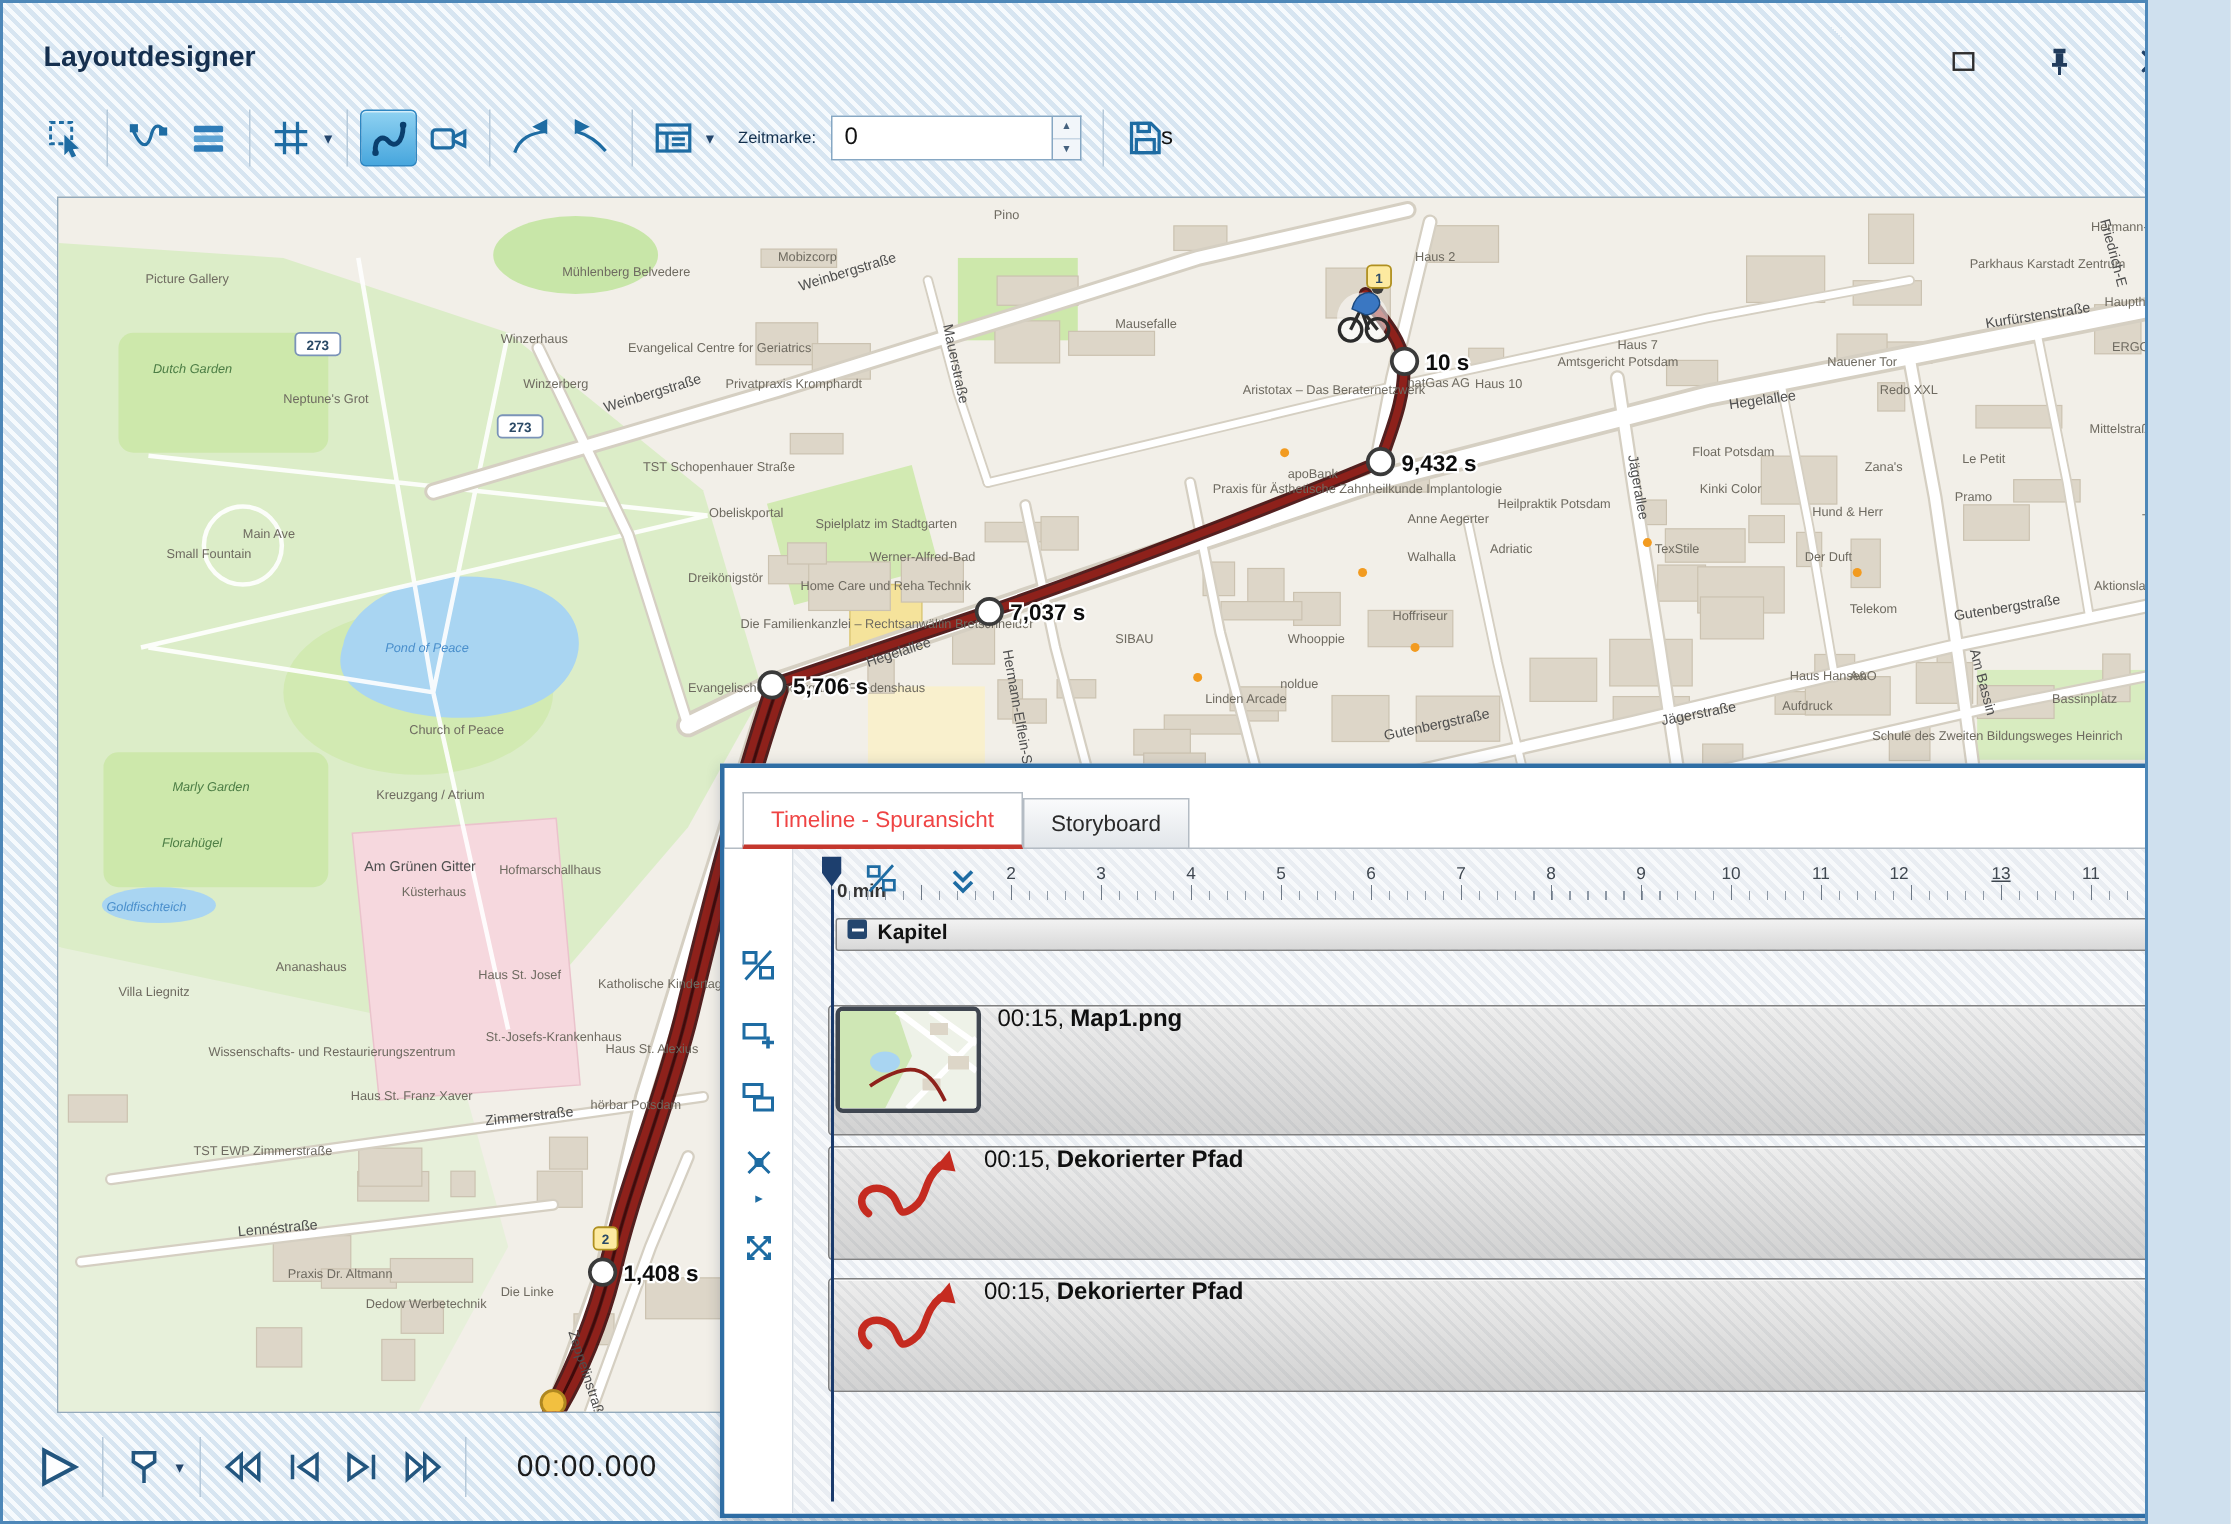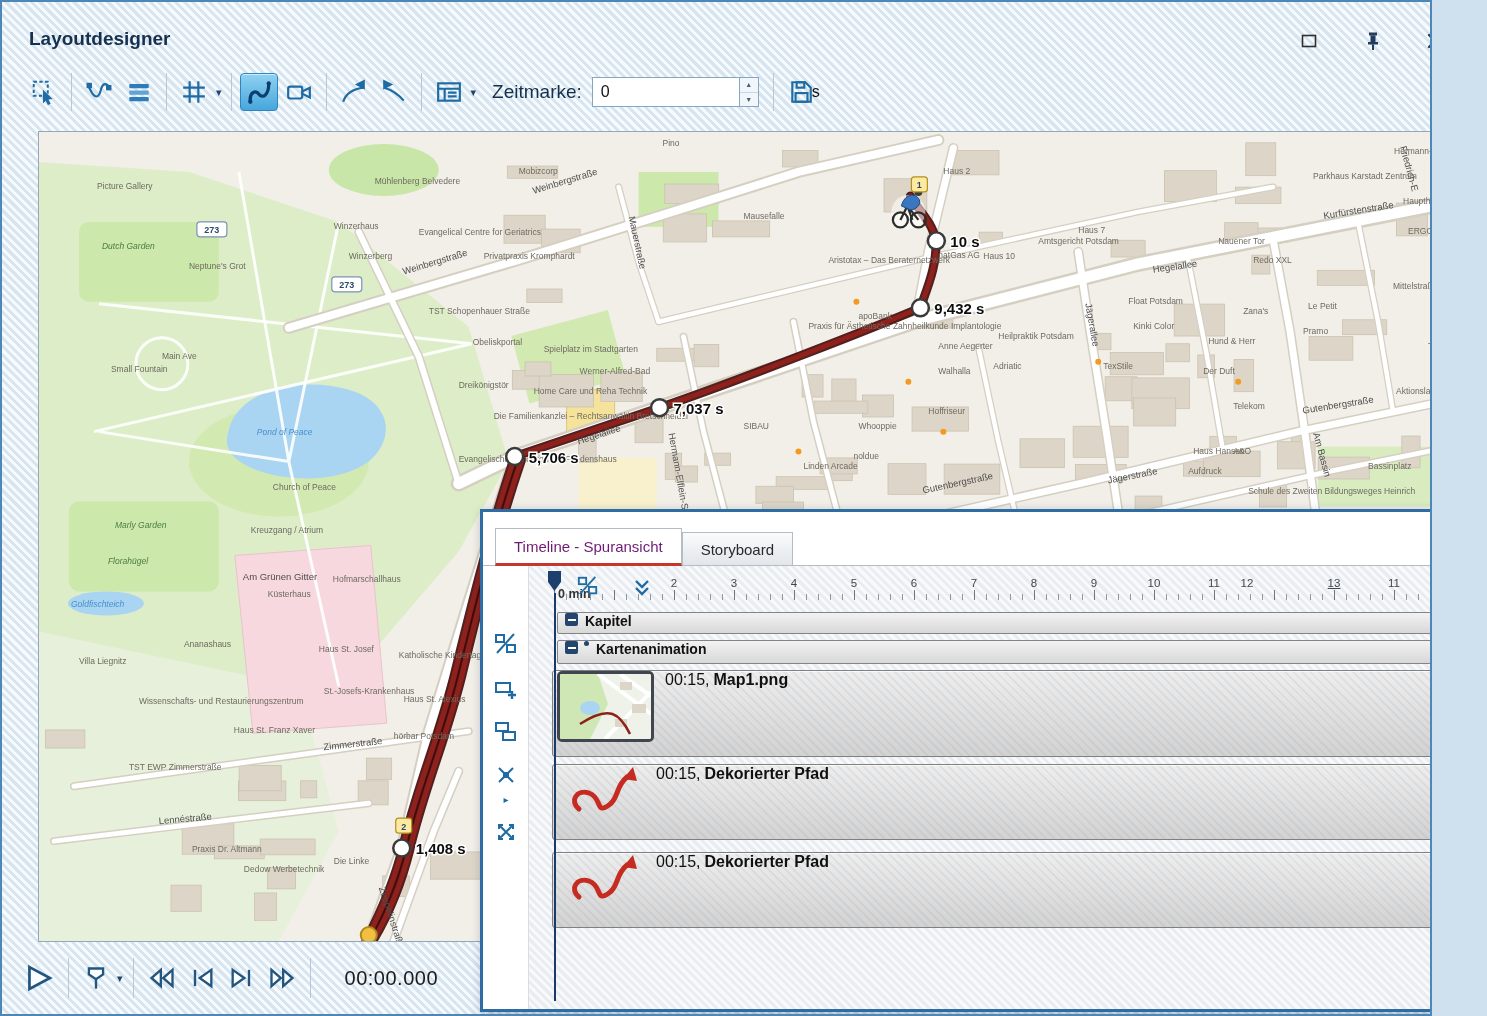--- a/index.html
+++ b/index.html
@@ -9,21 +9,21 @@
     background:repeating-linear-gradient(45deg,#f6fafd 0 3px,#d7e5f1 3px 6px)}
   
   .title{position:absolute;left:27px;top:26px;font-size:19px;font-weight:bold;color:#16304f}
   .winbtn{position:absolute;top:27px;width:26px;height:24px;display:flex;align-items:center;justify-content:center;cursor:default}
   
   .toolbar{position:absolute;left:22px;top:66px;height:48px;display:flex;align-items:center;z-index:2}
   .tbtn{width:38px;height:38px;display:flex;align-items:center;justify-content:center;border-radius:4px;margin:0 1px}
   .tbtn.active{background:linear-gradient(180deg,#8fd2f2,#47a6dd);border:1px solid #2e86c1;box-shadow:inset 0 1px 0 rgba(255,255,255,.6)}
   .tsep{width:1px;height:38px;background:#b6c9da;margin:0 7px}
   .caret{font-size:11px;color:#23456b;margin:0 2px}
-  .zm-label{font-size:19px;color:#14304d;margin:0 10px 0 14px}
+  .zm-label{font-size:11px;color:#14304d;margin:0 10px 0 14px}
   .zm-field{width:148px;height:30px;background:#fff;border:1px solid #86a7c3;display:flex;align-items:center;padding:0 8px}
   .zm-field input{border:none;outline:none;flex:1;font-size:16px;font-family:inherit;background:transparent;color:#111}
   .zm-unit{font-size:16px;color:#111;margin-left:4px}
   .zm-spin{width:19px;height:30px;border:1px solid #86a7c3;border-left:none;background:#f2f6fa;display:flex;flex-direction:column}
   .zm-spin span{flex:1;display:flex;align-items:center;justify-content:center;font-size:7px;color:#44617e}
   .zm-spin span:first-child{border-bottom:1px solid #c7d6e4}
   
   .map{position:absolute;left:36px;top:129px;width:1415px;height:811px;border:1px solid #93a9ba;background:#f2efe8;z-index:1}
   .map svg{display:block;width:100%;height:100%}
   .mlabel{font-size:8.5px;fill:#6e6a60}
@@ -36,21 +36,21 @@
   
   .playbar{position:absolute;left:16px;top:948px;height:56px;display:flex;align-items:center;z-index:3}
   .pbtn{display:flex;align-items:center;justify-content:center;margin:0 6px}
   .psep{width:1px;height:40px;background:#b6c9da;margin:0 8px}
   .ptime{font-size:20px;color:#1b1b1b;margin-left:26px;letter-spacing:.5px}
   
   .tl-panel{position:absolute;left:478px;top:507px;width:1001px;height:503px;background:#fff;
     border:3px solid #2e6da4;z-index:10;box-shadow:2px 3px 10px rgba(20,40,70,.3)}
   .tabs{position:absolute;left:12px;top:16px;display:flex;z-index:3}
   .tab{padding:0 18px;font-size:15px;display:flex;align-items:center;cursor:default}
-  .tab.active{height:38px;background:#fff;border:1px solid #b4bcc4;border-bottom:3px solid #c4372d;color:#701a75}
+  .tab.active{height:38px;background:#fff;border:1px solid #b4bcc4;border-bottom:3px solid #c4372d;color:#ef4444}
   .tab.inactive{height:34px;margin-top:4px;background:linear-gradient(180deg,#fafbfc,#e2e6ea);border:1px solid #b4bcc4;color:#2a2a2a}
   .tabline{position:absolute;left:0;right:0;top:53px;height:1px;background:#b4bcc4}
   .tl-hatch{position:absolute;left:46px;right:0;top:54px;bottom:0;
     background:repeating-linear-gradient(45deg,#e9edf2 0 3px,#f7f9fb 3px 6px)}
   .toolcol{position:absolute;left:0;top:54px;bottom:0;width:46px;background:#fff;border-right:1px solid #d6dde4}
   .tcbtn{position:absolute;left:10px;width:26px;height:26px;display:flex;align-items:center;justify-content:center}
   .ruler{position:absolute;left:0;right:0;top:57px;height:36px;z-index:2}
   .ruler-num{position:absolute;top:8px;transform:translateX(-50%);font-size:11.5px;color:#3f4750}
   .origin{position:absolute;left:75px;top:18px;font-size:12.5px;font-weight:bold;color:#333}
   .tick-minor{position:absolute;left:71px;right:10px;top:25px;height:6px;
@@ -681,21 +681,21 @@
           <span class="ruler-num" style="left: 191px;">2</span>
           <span class="ruler-num" style="left: 251px;">3</span>
           <span class="ruler-num" style="left: 311px;">4</span>
           <span class="ruler-num" style="left: 371px;">5</span>
           <span class="ruler-num" style="left: 431px;">6</span>
           <span class="ruler-num" style="left: 491px;">7</span>
           <span class="ruler-num" style="left: 551px;">8</span>
           <span class="ruler-num" style="left: 611px;">9</span>
           <span class="ruler-num" style="left: 671px;">10</span>
           <span class="ruler-num" style="left: 731px;">11</span>
-          <span class="ruler-num" style="left: 764px;">12</span>
+          <span class="ruler-num" style="left: 783px;">12</span>
           <span class="ruler-num" style="left: 851px; text-decoration: underline;">13</span>
           <span class="ruler-num" style="left: 911px;">11</span>
         </div>
     </div>
 
     <div class="ph-flag">
       <svg width="13" height="21" viewBox="0 0 13 21">
           <path d="M0,0 H13 V11 L6.5,20 L0,11 Z" fill="#1d3f6e"></path>
         </svg>
     </div>
@@ -709,25 +709,20 @@
     </div>
     <div class="ov-btn" style="left:147px;top:63px">
       <svg width="20" height="20" viewBox="0 0 20 20" fill="none" stroke="#1e6ca3" stroke-width="2.4">
         <path d="M4,3 L10,9 L16,3 M4,10 L10,16 L16,10"></path>
       </svg>
     </div>
 
     <div class="grow" style="top:100px;height:22px">
       <div class="minusbox"></div>
       <span class="glabel">Kapitel</span>
-    </div>
-    <div class="grow" style="top:128px;height:24px">
-      <div class="minusbox"></div>
-      <div class="gdot"></div>
-      <span class="glabel">Kartenanimation</span>
     </div>
 
     <div class="track" style="top:158px;height:87px">
       <div class="thumb">
         <svg viewBox="0 0 91 65" preserveAspectRatio="none">
           <rect width="91" height="65" fill="#eef2e8"></rect>
           <path d="M0,0 H38 L48,30 L30,65 H0 Z" fill="#cfe7b5"></path>
           <ellipse cx="30" cy="34" rx="10" ry="7" fill="#a9d5f2"></ellipse>
           <path d="M38,0 L91,40 M45,65 L91,18 M60,0 L91,22" stroke="#ffffff" stroke-width="4" fill="none"></path>
           <rect x="60" y="8" width="12" height="8" fill="#ddd6c8"></rect>

